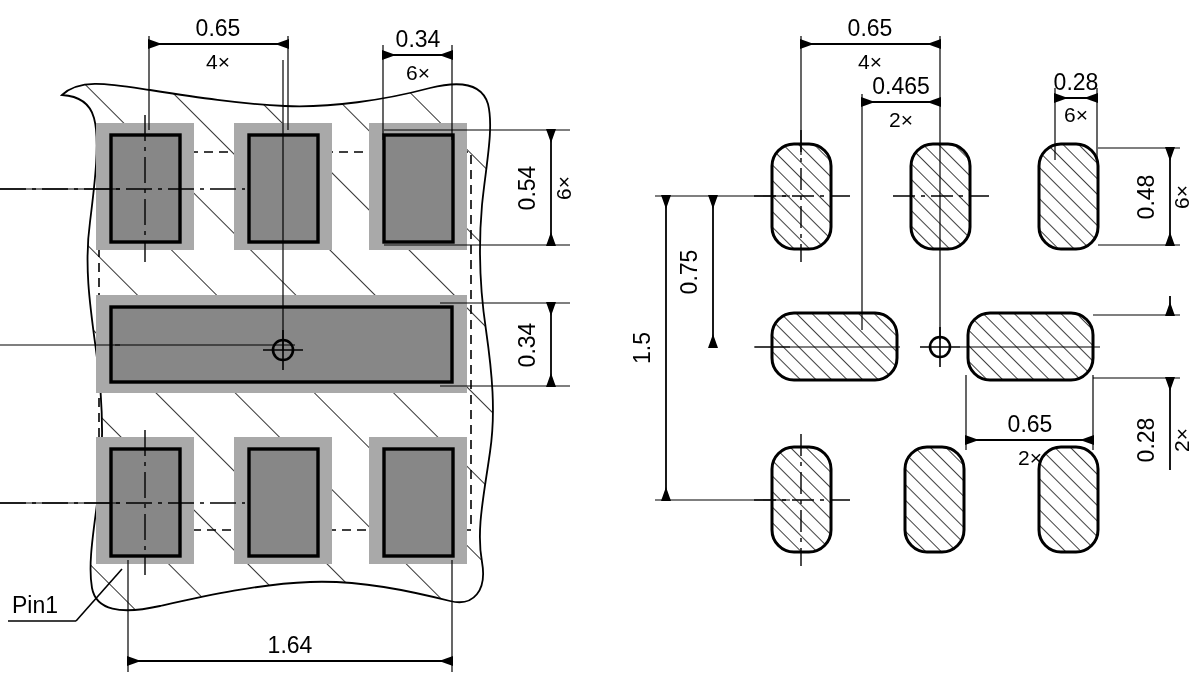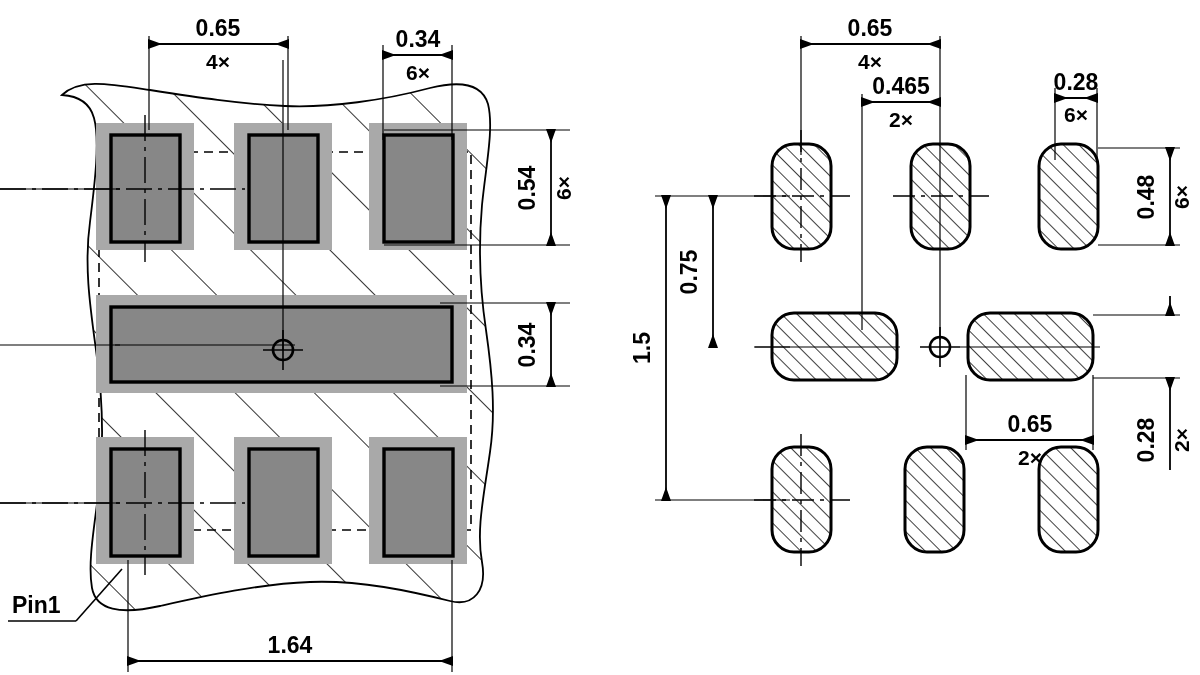--- a/index.html
+++ b/index.html
@@ -11,21 +11,20 @@
     width: 1200px;
     height: 675px;
     overflow: hidden;
     font-family: "Liberation Sans", sans-serif;
   }
   #root {
     position: relative;
     width: 1200px;
     height: 559px;
     background: #ffffff;
-    font-weight: bold;
   }
   svg.drawing {
     position: absolute;
     left: 0;
     top: 0;
     width: 1200px;
     height: 675px;
     display: block;
   }
   .dimtext {

